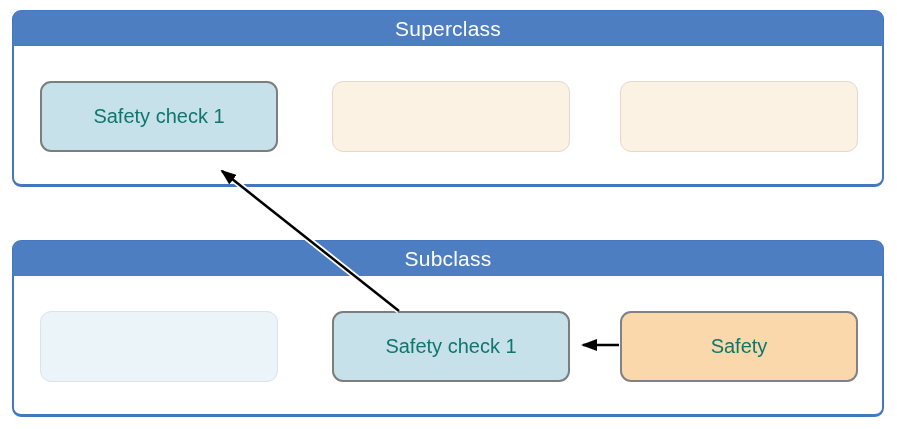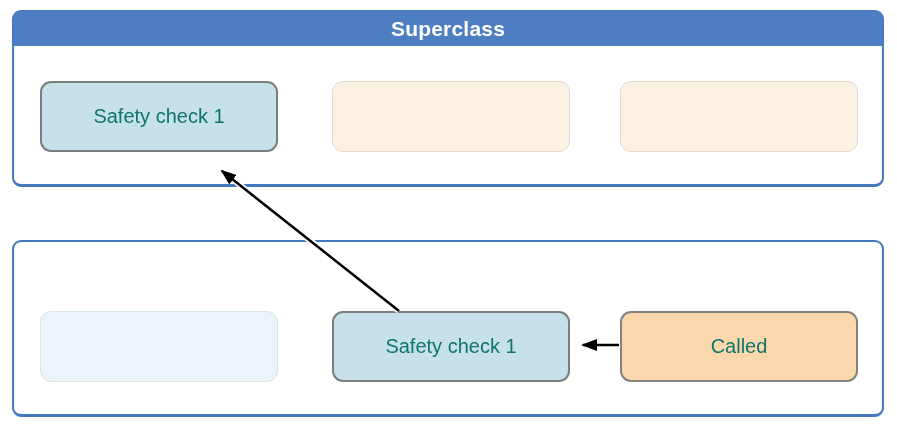--- a/index.html
+++ b/index.html
@@ -30,21 +30,21 @@
     height: 35px;
     background: #4c7ec1;
     border-radius: 7px 7px 0 0;
     display: flex;
     align-items: center;
     justify-content: center;
   }
   .container-title {
     color: #ffffff;
     font-size: 21px;
-    font-weight: bold;
+    font-weight: normal;
     letter-spacing: 0.2px;
   }
   .node {
     position: absolute;
     top: 69px;
     height: 71px;
     box-sizing: border-box;
     border-radius: 11px;
     display: flex;
     align-items: center;
@@ -94,28 +94,31 @@
     </div>
     <div class="node pos-2 cream">
       <span></span>
     </div>
     <div class="node pos-3 cream">
       <span></span>
     </div>
   </div>
 
   <div class="container subclass">
+    <div class="container-header">
+      <span class="container-title">Subclass</span>
+    </div>
     <div class="node pos-1 faint-blue">
       <span></span>
     </div>
     <div class="node pos-2 active-blue">
       <span>Safety check 1</span>
     </div>
     <div class="node pos-3 orange">
-      <span>Called</span>
+      <span>Safety</span>
     </div>
   </div>
 
   <svg class="arrows" viewBox="0 0 897 429" xmlns="http://www.w3.org/2000/svg">
     <defs>
       <marker id="ah" markerUnits="userSpaceOnUse" markerWidth="16" markerHeight="12" viewBox="0 0 12 9" refX="10.5" refY="4.5" orient="auto">
         <path d="M0,0 L12,4.5 L0,9 Z" fill="#000000"></path>
       </marker>
     </defs>
 

